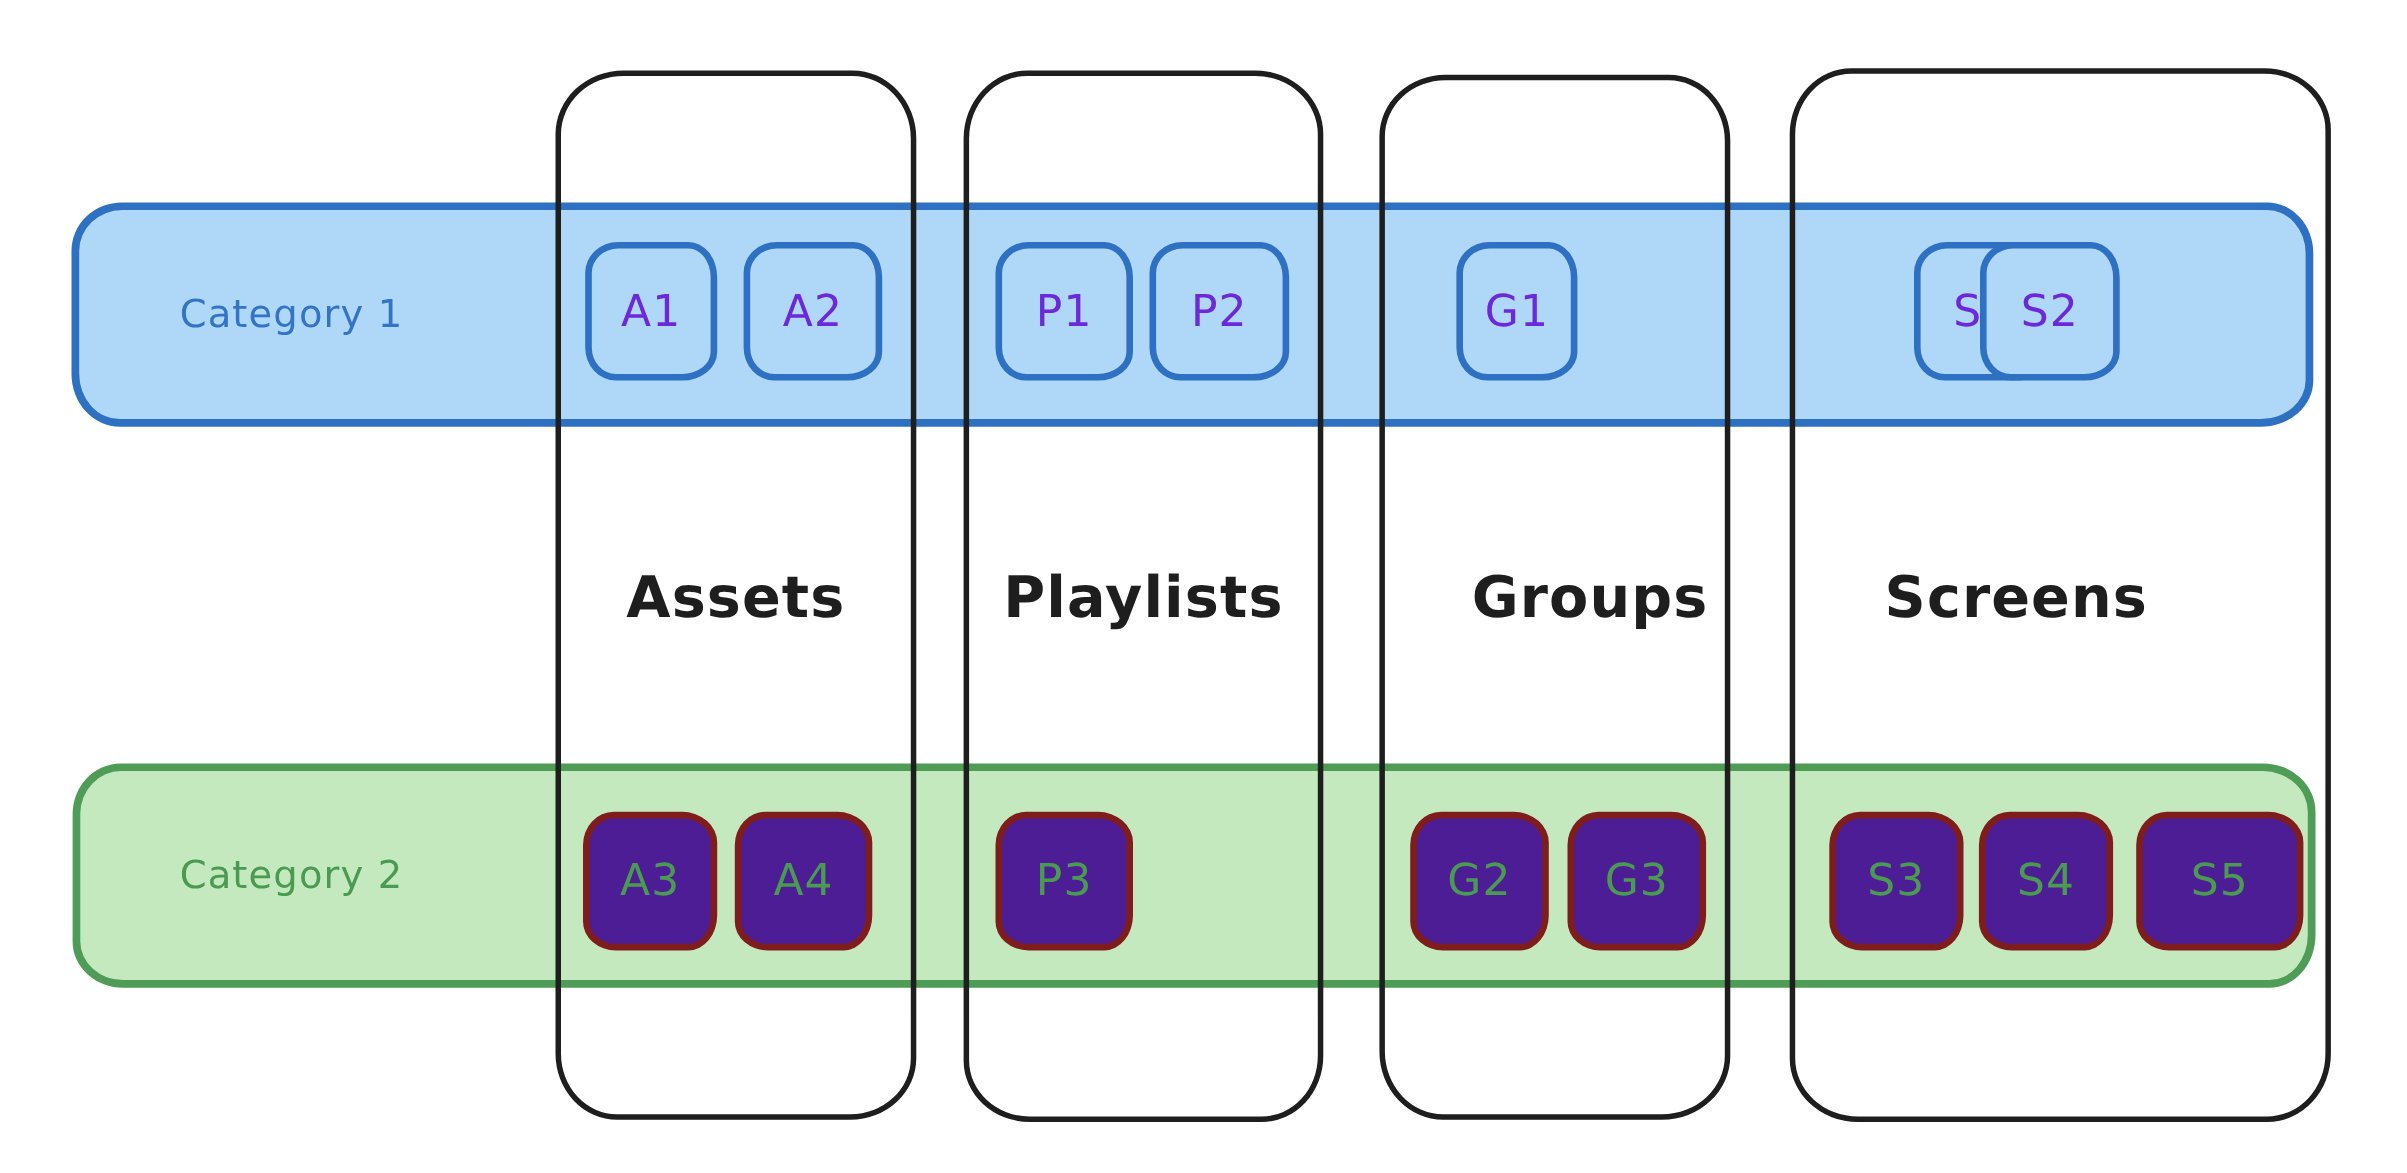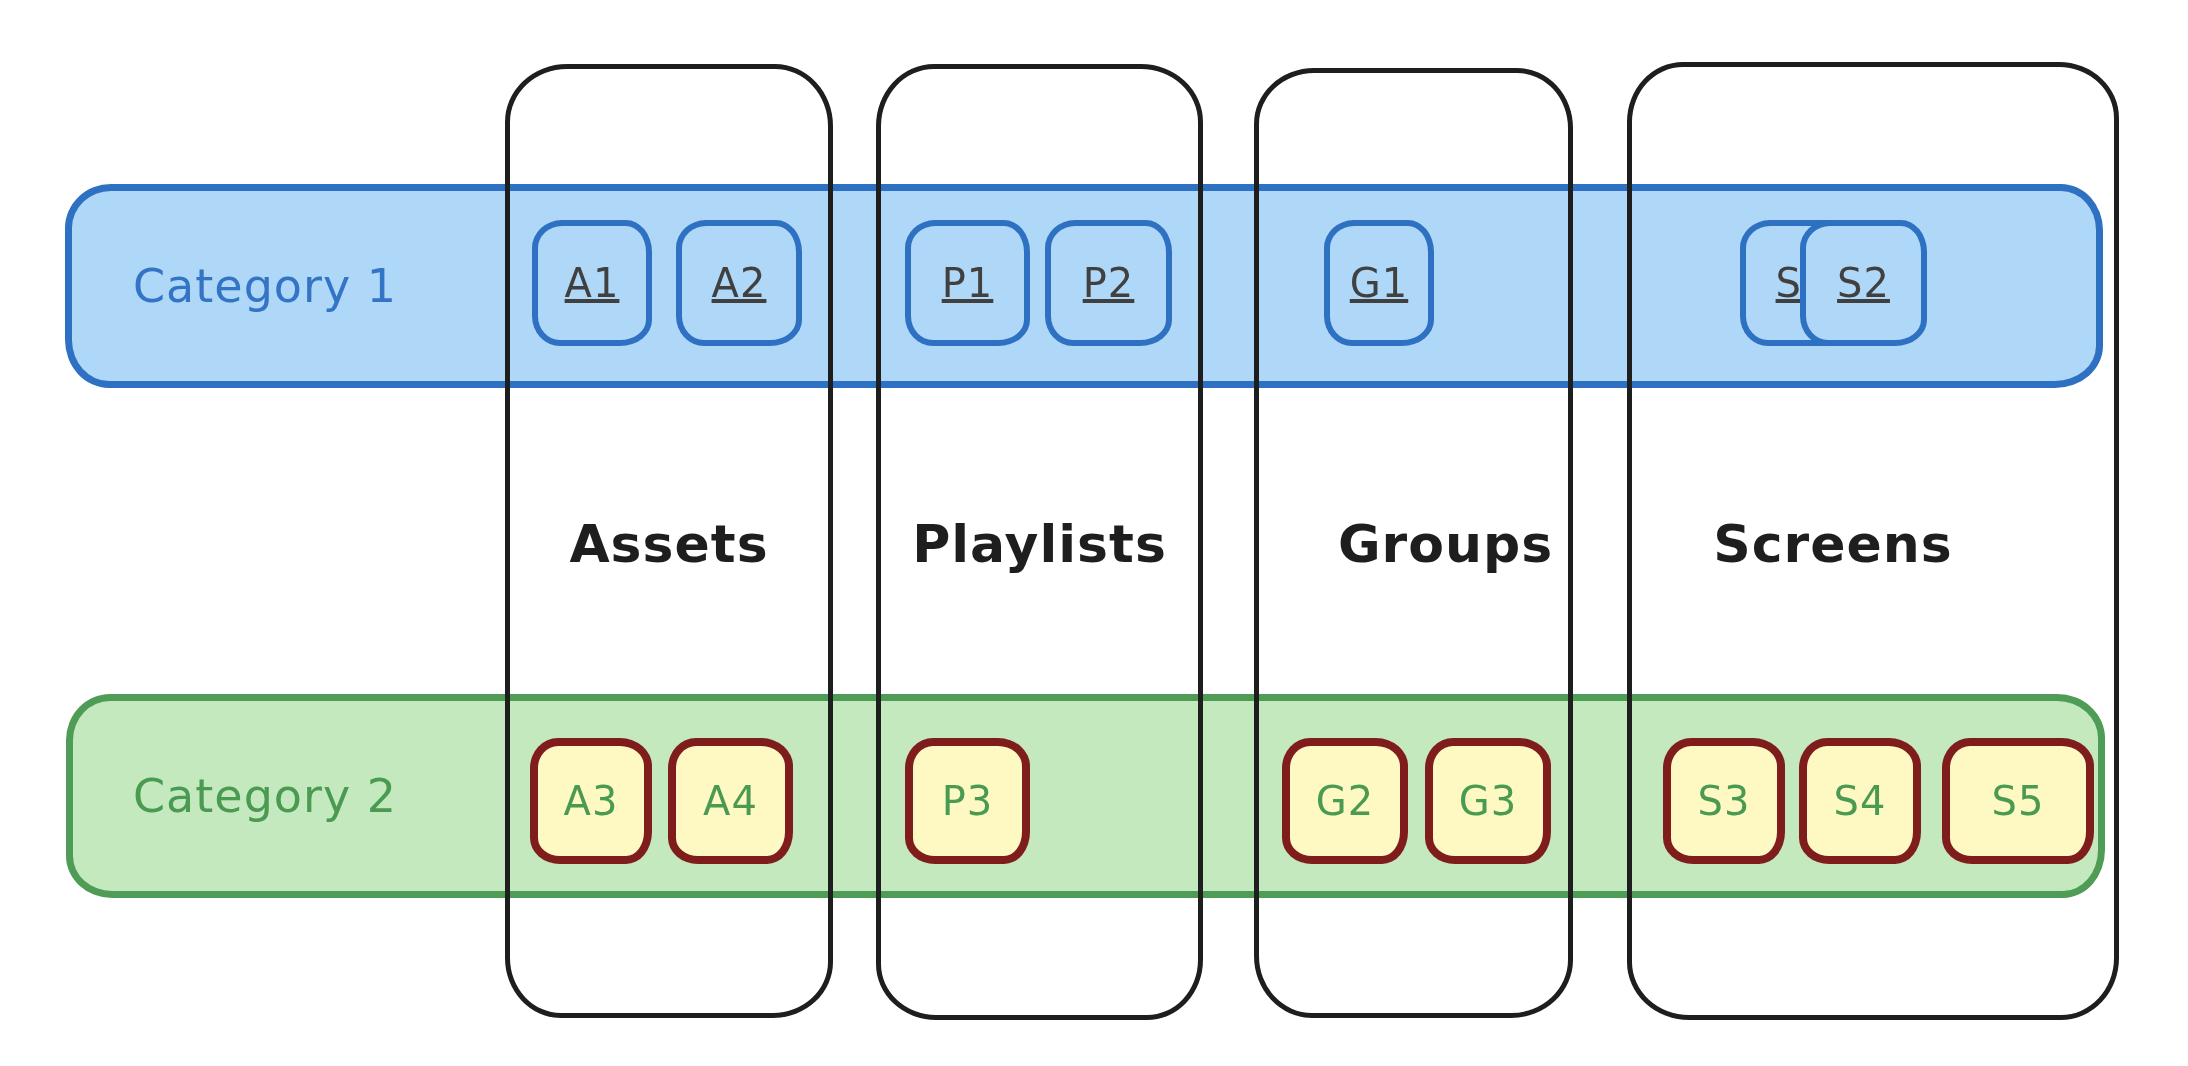--- a/index.html
+++ b/index.html
@@ -61,28 +61,27 @@
     justify-content: center;
     font-size: 40px;
     font-weight: 500;
     z-index: 3;
     letter-spacing: 1px;
   }
   .chip.blue {
     top: 220px; height: 126px;
     background: #afd7f7;
     border: 6px solid #2e70c2;
-    color: #404040;
+    color: #6d28d9;
     border-radius: 30px 26px 32px 28px / 28px 32px 26px 30px;
-    text-decoration: underline;
   }
   .chip.green {
     top: 738px; height: 126px;
-    background: #fef9c3;
-    border: 8px solid #7f1d1d;
+    background: #4c1d95;
+    border: 6px solid #7f1d1d;
     color: #4a9a52;
     border-radius: 28px 32px 26px 30px / 30px 28px 32px 26px;
   }
   .chip-a1 { left: 532px;  width: 120px; }
   .chip-a2 { left: 676px;  width: 126px; }
   .chip-p1 { left: 905px;  width: 125px; }
   .chip-p2 { left: 1045px; width: 127px; }
   .chip-g1 { left: 1292px; width: 110px; margin-left: 32px; }
   .chip-s1 { left: 1740px; width: 124px; }
   .chip-s2 { left: 1800px; width: 127px; }
@@ -115,21 +114,21 @@
   .col-label-groups    { left: 1254px; width: 319px; padding-left: 32px; }
   .col-label-screens   { left: 1627px; width: 412px; }
 
   .cat-label {
     position: absolute;
     width: 450px;
     height: 204px;
     display: flex;
     align-items: center;
     justify-content: center;
-    font-size: 46px;
+    font-size: 35px;
     font-weight: 500;
     z-index: 4;
     letter-spacing: 1px;
   }
   .cat-label-1 { left: 40px; top: 184px; color: #3374c5; }
   .cat-label-2 { left: 40px; top: 694px; color: #4a9a52; text-align: right; }
 </style>
 </head>
 <body>
 

